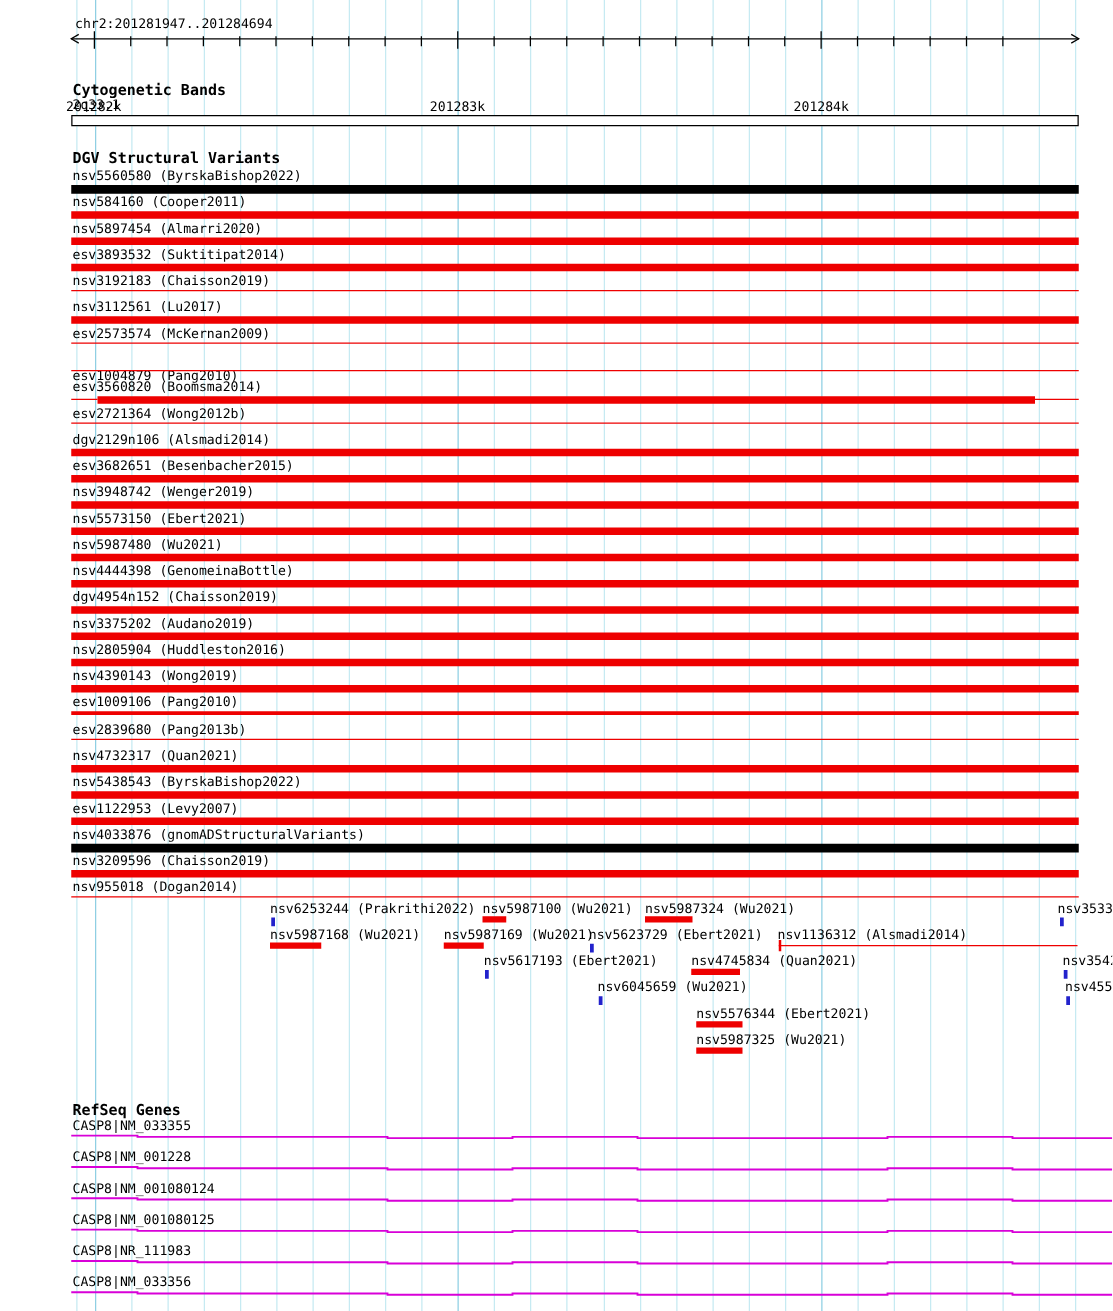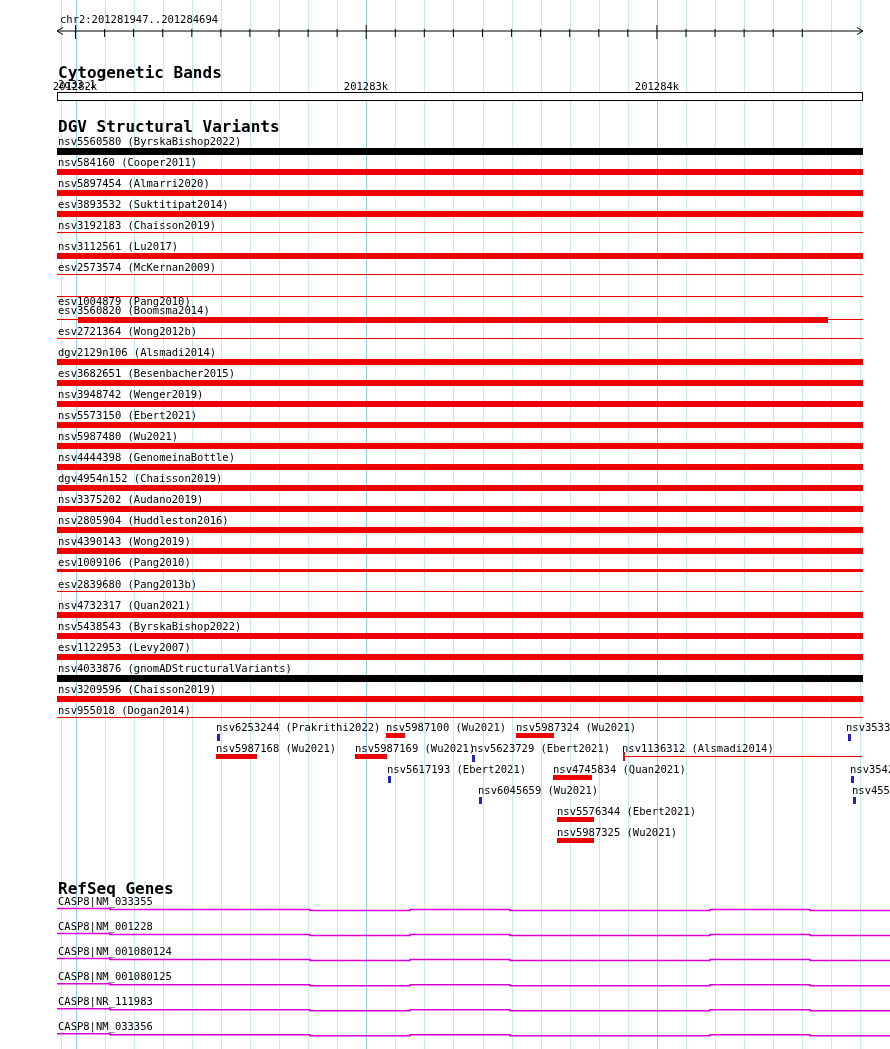--- a/index.html
+++ b/index.html
@@ -2,21 +2,21 @@
 <html><head>
 <meta charset="utf-8">
 <style>
   html,body{margin:0;padding:0;background:#fff;}
   #canvas{
     position:relative;width:890px;height:1049px;background:#fff;overflow:hidden;
     font-family:"DejaVu Sans Mono","Liberation Mono",monospace;
     font-size:10.5px;line-height:11px;color:#000;
   }
   .txt{position:absolute;white-space:pre;}
-  .sec-title{position:absolute;font-weight:bold;font-size:16px;white-space:pre;}
+  .sec-title{position:absolute;font-weight:bold;font-size:12px;white-space:pre;}
   .ruler-label{position:absolute;transform:translateX(-50%);white-space:pre;margin-top:44px;}
   .band-box{position:absolute;left:57px;top:92px;width:806px;height:9px;
     border:1px solid #000;background:#fff;box-sizing:border-box;}
   svg{position:absolute;left:0;top:0;}
 </style>
 </head>
 <body>
 
 <div id="canvas">
   <div id="grid">

